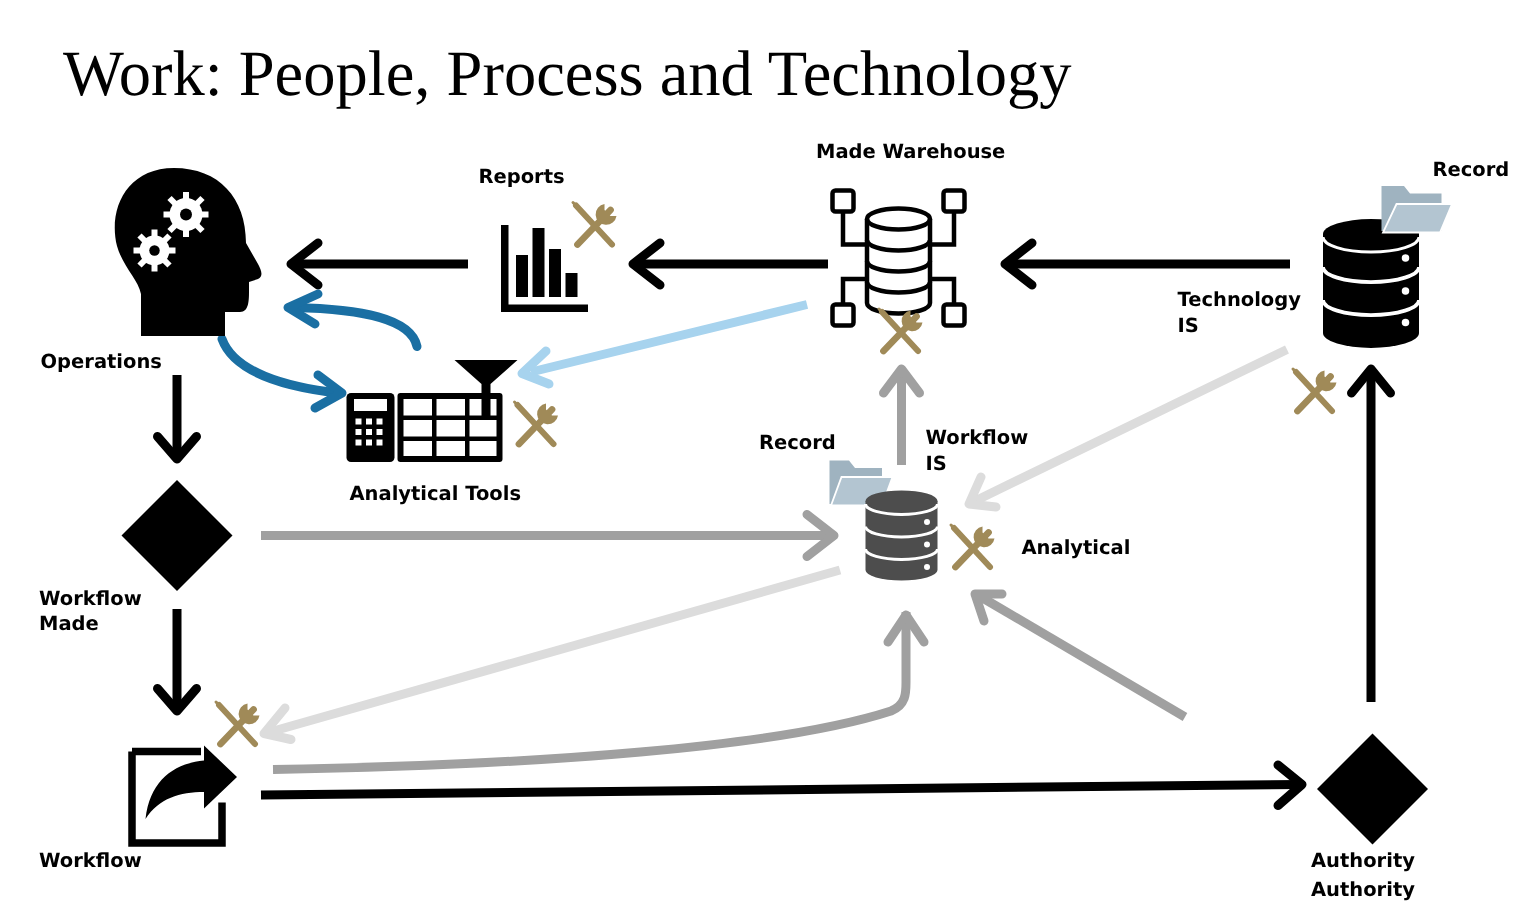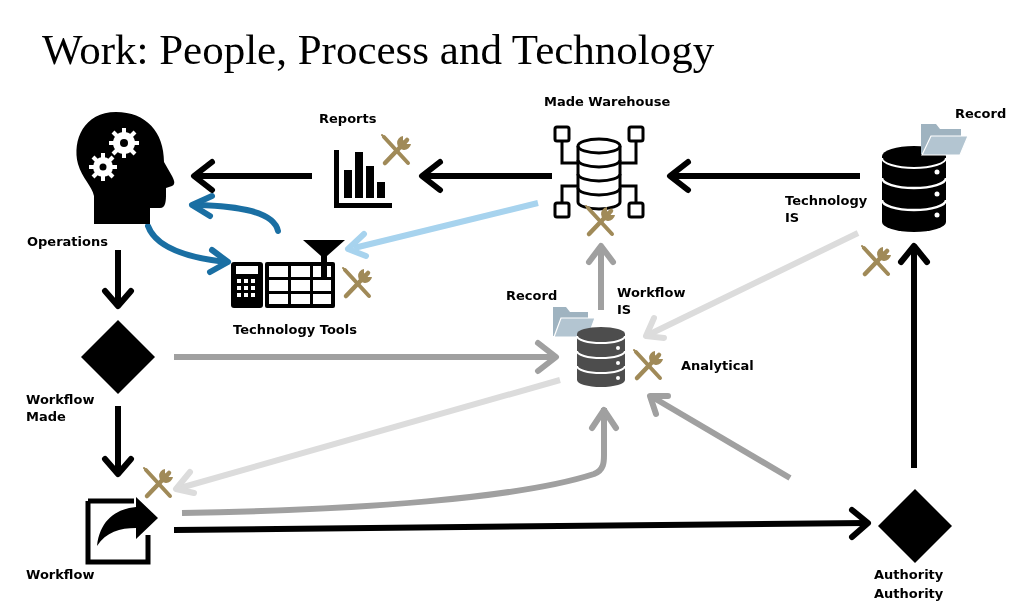--- a/index.html
+++ b/index.html
@@ -240,21 +240,21 @@
 
   <polygon points="915,489 952,526 915,563 878,526" fill="#000"></polygon>
 </svg>
 
 <div class="lbl" style="left:27px; top:233px;">Operations</div>
 <div class="lbl" style="left:319px; top:110px;">Reports</div>
 <div class="lbl" style="left:544px; top:93px;">Made Warehouse</div>
 <div class="lbl" style="left:955px; top:105px;">Record</div>
 <div class="lbl" style="left:785px; top:192px;">Technology</div>
 <div class="lbl" style="left:785px; top:209px;">IS</div>
-<div class="lbl" style="left:233px; top:321px;">Technology Tools</div>
+<div class="lbl" style="left:233px; top:321px;">Analytical Tools</div>
 <div class="lbl" style="left:506px; top:287px;">Record</div>
 <div class="lbl" style="left:617px; top:284px;">Workflow</div>
 <div class="lbl" style="left:617px; top:301px;">IS</div>
 <div class="lbl" style="left:681px; top:357px;">Analytical</div>
 <div class="lbl" style="left:26px; top:391px;">Workflow</div>
 <div class="lbl" style="left:26px; top:408px;text-align:right;">Made</div>
 <div class="lbl" style="left:26px; top:566px;">Workflow</div>
 <div class="lbl" style="left:874px; top:566px;">Authority</div>
 <div class="lbl" style="left:874px; top:585px;">Authority</div>
 

